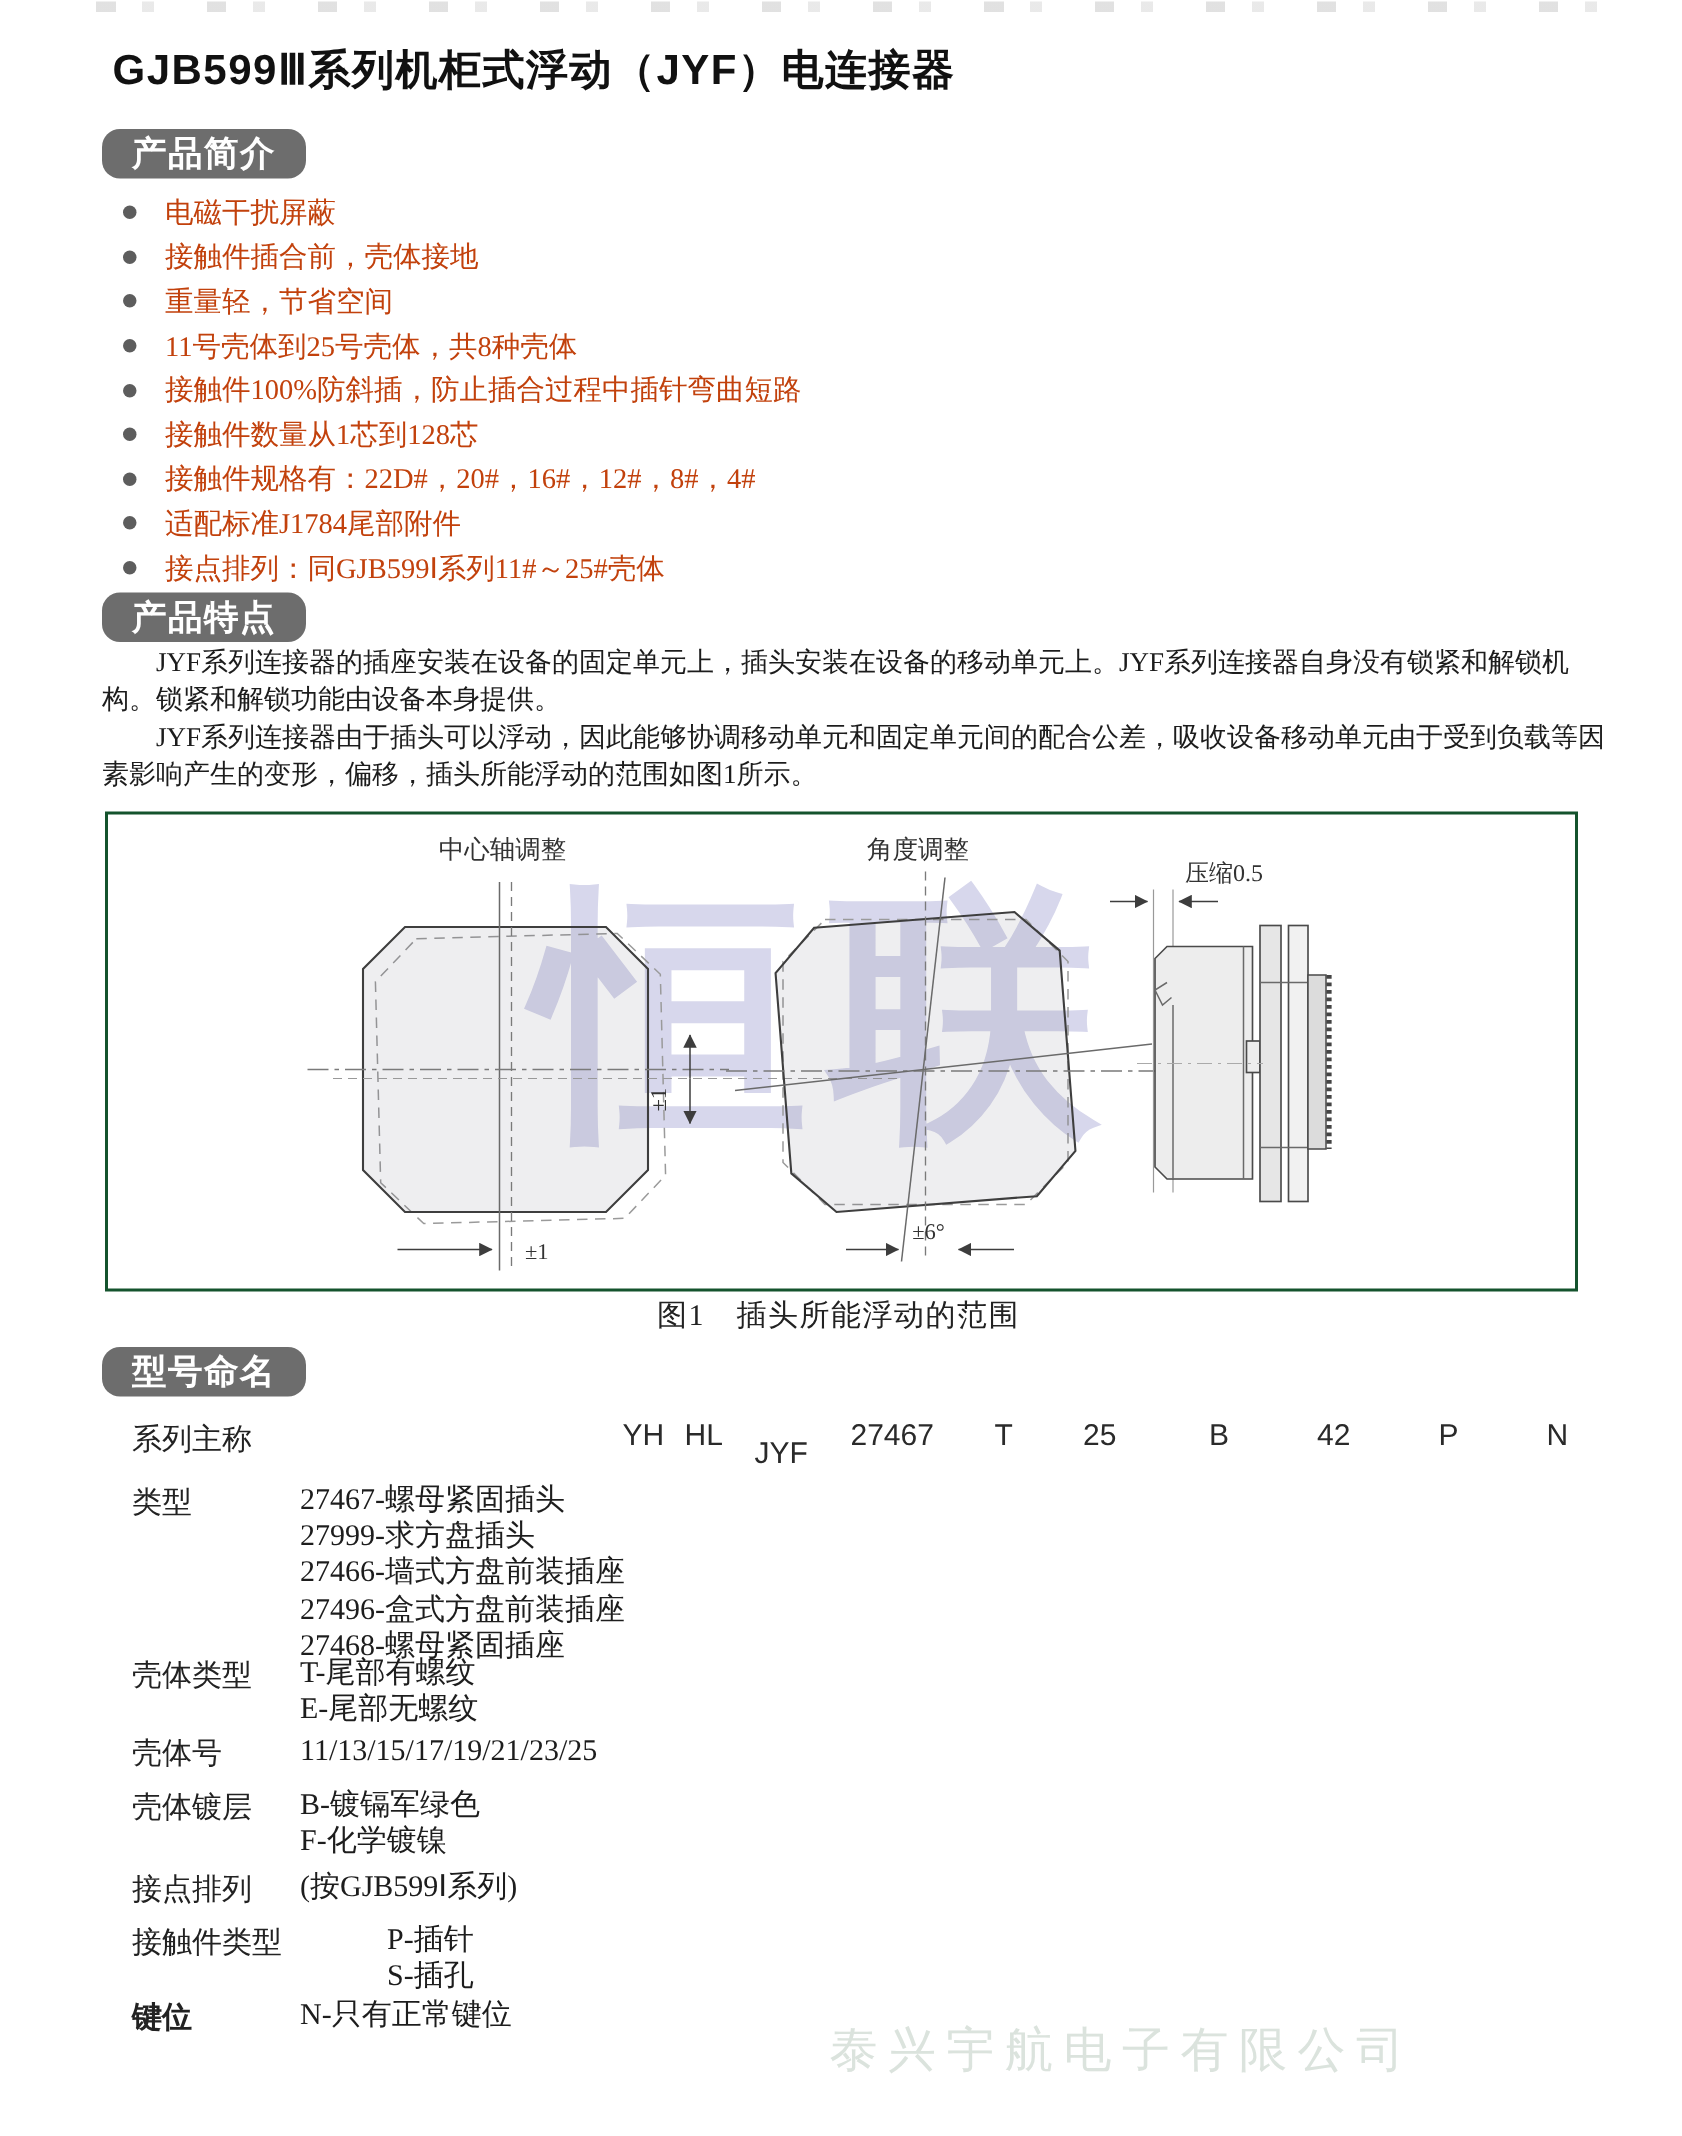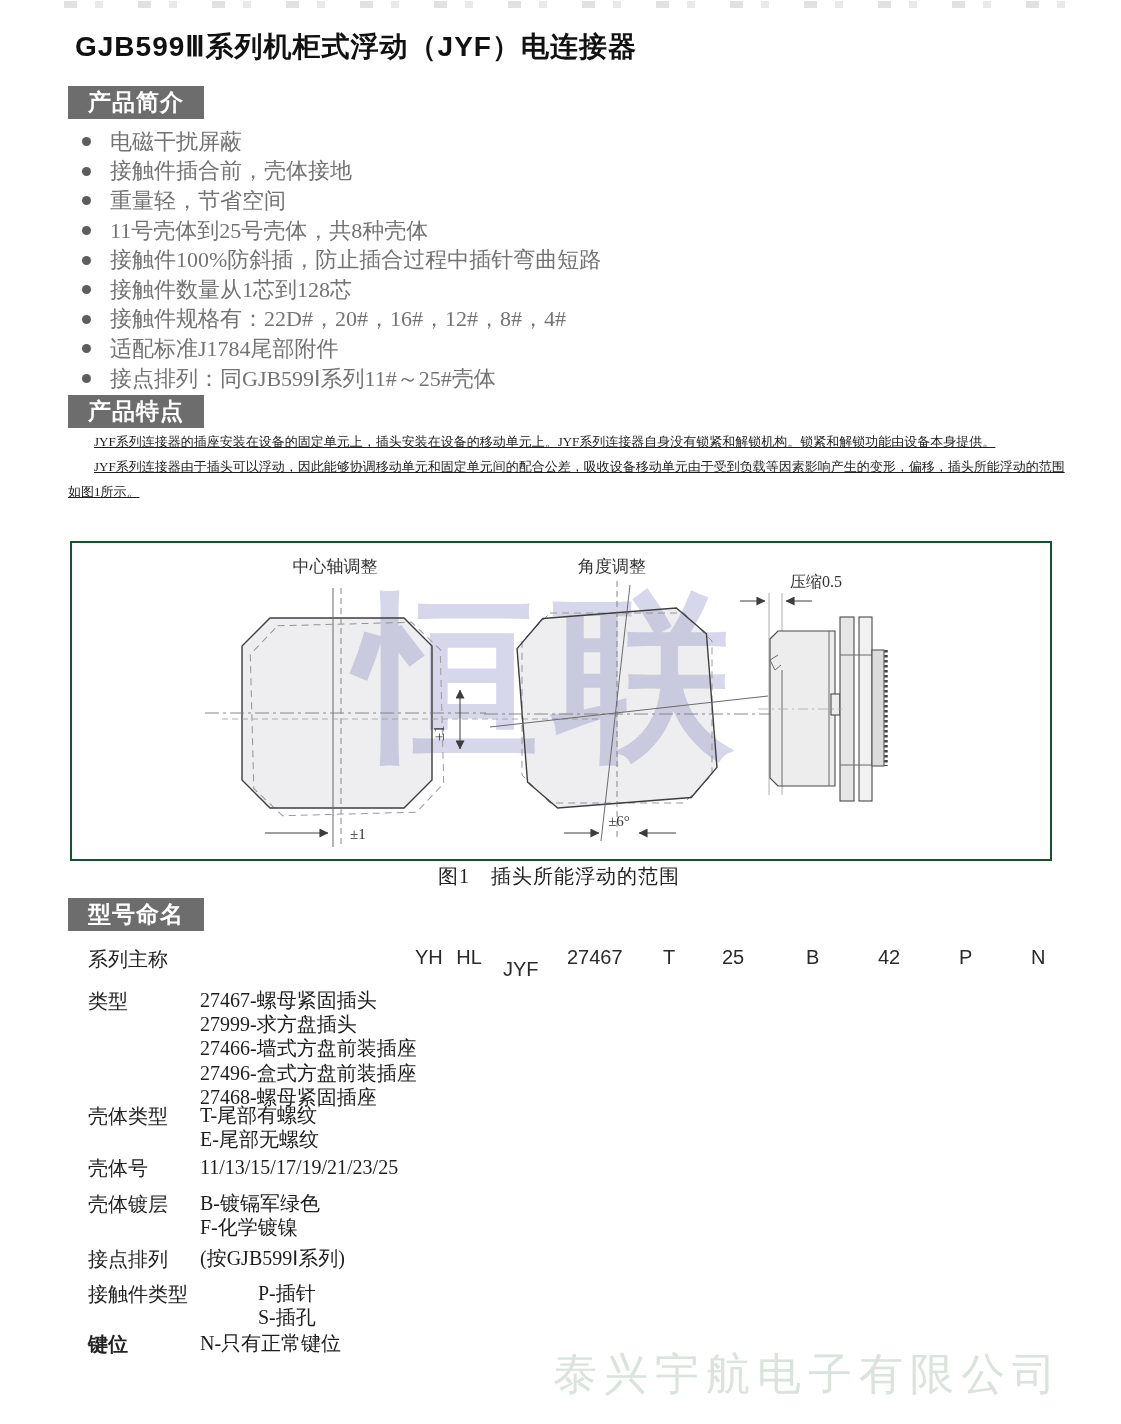--- a/index.html
+++ b/index.html
@@ -8,40 +8,40 @@
 
   
   .top-strip{position:absolute;left:64px;top:1px;width:1005px;height:7px;opacity:.45;
     background:repeating-linear-gradient(90deg,#bdbdbd 0 13px,transparent 13px 31px,#cfcfcf 31px 39px,transparent 39px 74px);}
 
   .page-title{position:absolute;left:75px;top:28px;font-family:"Liberation Sans",sans-serif;
     font-weight:bold;font-size:28px;color:#111;letter-spacing:1px;}
 
   .sec-hdr{position:absolute;left:68px;width:136px;height:33px;background:#6d6d6d;color:#fff;
     font-family:Liberation Sans, sans-serif;font-weight:bold;font-size:23px;
-    display:flex;align-items:center;justify-content:center;letter-spacing:1px;z-index:2;}
+    display:flex;align-items:center;justify-content:center;letter-spacing:1px;z-index:2;border-radius:12px;}
 
   .bullets{position:absolute;left:82px;top:127px;z-index:2;}
   .bullet-row{display:flex;align-items:center;height:29.6px;}
   .bullet-dot{width:9px;height:9px;border-radius:50%;background:#5d5d5d;margin-right:19px;flex:0 0 auto;}
-  .bullet-text{font-size:22px;color:#737373;white-space:nowrap;}
+  .bullet-text{font-size:19px;color:#c2410c;white-space:nowrap;}
 
   .paras{position:absolute;left:68px;top:429px;width:1002px;z-index:2;}
-  .paras p{margin:0;font-size:13px;line-height:25px;text-indent:2em;color:#1c1c1c;text-decoration:underline;}
+  .paras p{margin:0;font-size:18px;line-height:25px;text-indent:2em;color:#1c1c1c;}
 
   .fig-frame{position:absolute;left:70px;top:541px;width:978px;height:316px;
     border:2px solid #14532d;z-index:2;background:transparent;}
   .fig-caption{position:absolute;left:70px;top:863px;width:978px;text-align:center;
     font-size:20px;color:#222;z-index:2;letter-spacing:1px;}
 
   .wm-center{position:absolute;left:358px;top:578px;z-index:1;
     font-family:"Liberation Sans",sans-serif;font-weight:bold;font-size:180px;line-height:1.1;
     color:#d7d7ec;letter-spacing:16px;white-space:nowrap;}
   .wm-bottom{position:absolute;left:553px;top:1345px;z-index:1;
-    font-size:44px;color:#dbe3dd;letter-spacing:7px;white-space:nowrap;}
+    font-size:32px;color:#dbe3dd;letter-spacing:7px;white-space:nowrap;}
 
   
   .abs{position:absolute;z-index:2;}
   .row-label{font-family:"Liberation Sans",sans-serif;font-size:20px;color:#222;white-space:nowrap;}
   .row-values{font-size:20px;line-height:24.2px;color:#1d1d1d;white-space:nowrap;}
   .code-part{position:absolute;z-index:2;font-family:"Liberation Sans",sans-serif;
     font-size:20px;color:#2a2a2a;white-space:nowrap;word-spacing:8px;}
 
   
   .ft{font:17px "Liberation Serif",serif;fill:#333;}

